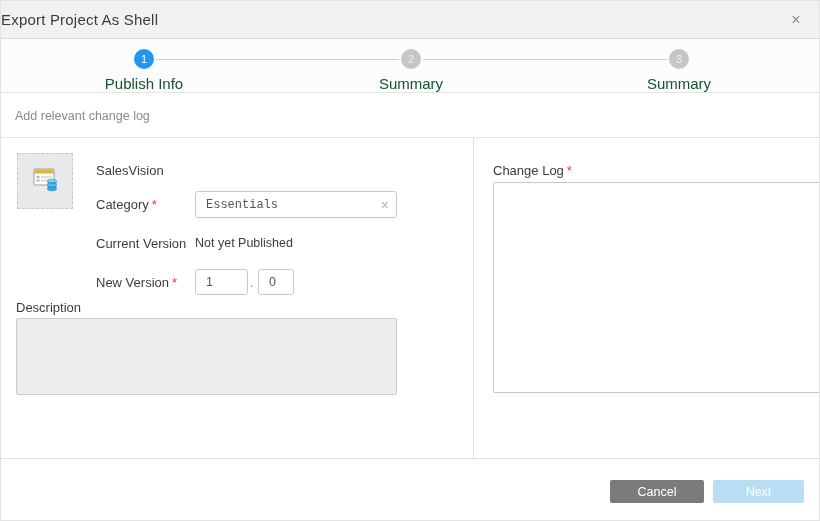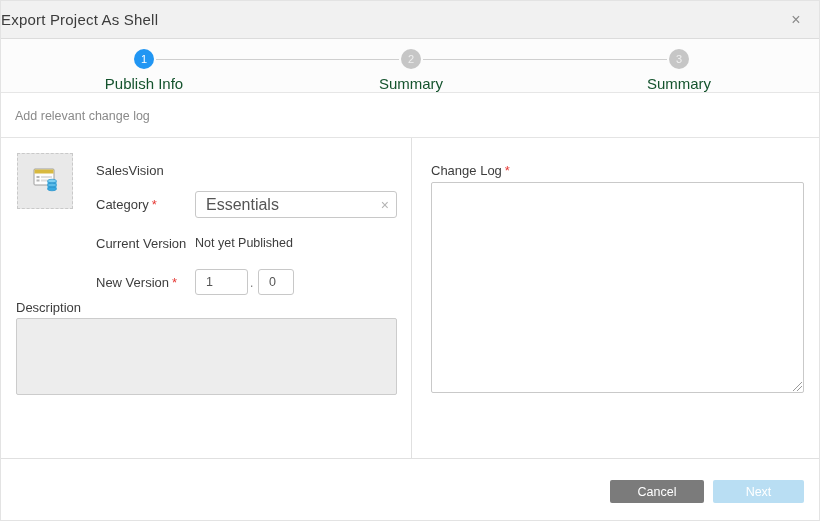--- a/index.html
+++ b/index.html
@@ -62,21 +62,21 @@
     display:flex; align-items:center; padding-left:14px;
   }
   .subheader-text { font-size:12.5px; color:#8a8a8a; }
 
   
   .main {
     position:absolute; left:0; top:137px; width:100%; height:320px;
     display:flex;
   }
   .panel-left {
-    position:relative; width:411px; height:100%;
+    position:relative; width:473px; height:100%;
     border-right:1px solid #e0e0e0;
   }
   .panel-right { position:relative; flex:1; height:100%; }
 
   .label { font-size:13px; color:#3d3d3d; }
   .req { color:#e53935; margin-left:3px; }
   .value-text { font-size:12.5px; color:#3d3d3d; }
 
   .thumb {
     position:absolute; left:16px; top:15px; width:56px; height:56px;
@@ -86,21 +86,21 @@
 
   .project-name { position:absolute; left:95px; top:25px; font-size:13px; color:#3d3d3d; }
 
   .lbl-category { position:absolute; left:95px; top:59px; }
   .category-wrap {
     position:absolute; left:194px; top:53px; width:202px; height:27px;
     border:1px solid #c8c8c8; border-radius:3px; background:#fff;
   }
   .category-input {
     width:100%; height:100%; border:none; outline:none; background:transparent;
-    font-family:Liberation Sans, sans-serif; font-size:16px; color:#555;
+    font-family:Liberation Mono, monospace; font-size:12px; color:#555;
     padding:0 26px 0 10px; border-radius:3px;
   }
   .clear-x {
     position:absolute; right:7px; top:50%; transform:translateY(-50%);
     font-size:14px; color:#b3b3b3; cursor:pointer; line-height:1;
   }
 
   .lbl-current { position:absolute; left:95px; top:98px;text-align:center; }
   .val-current { position:absolute; left:194px; top:98px; }
 

